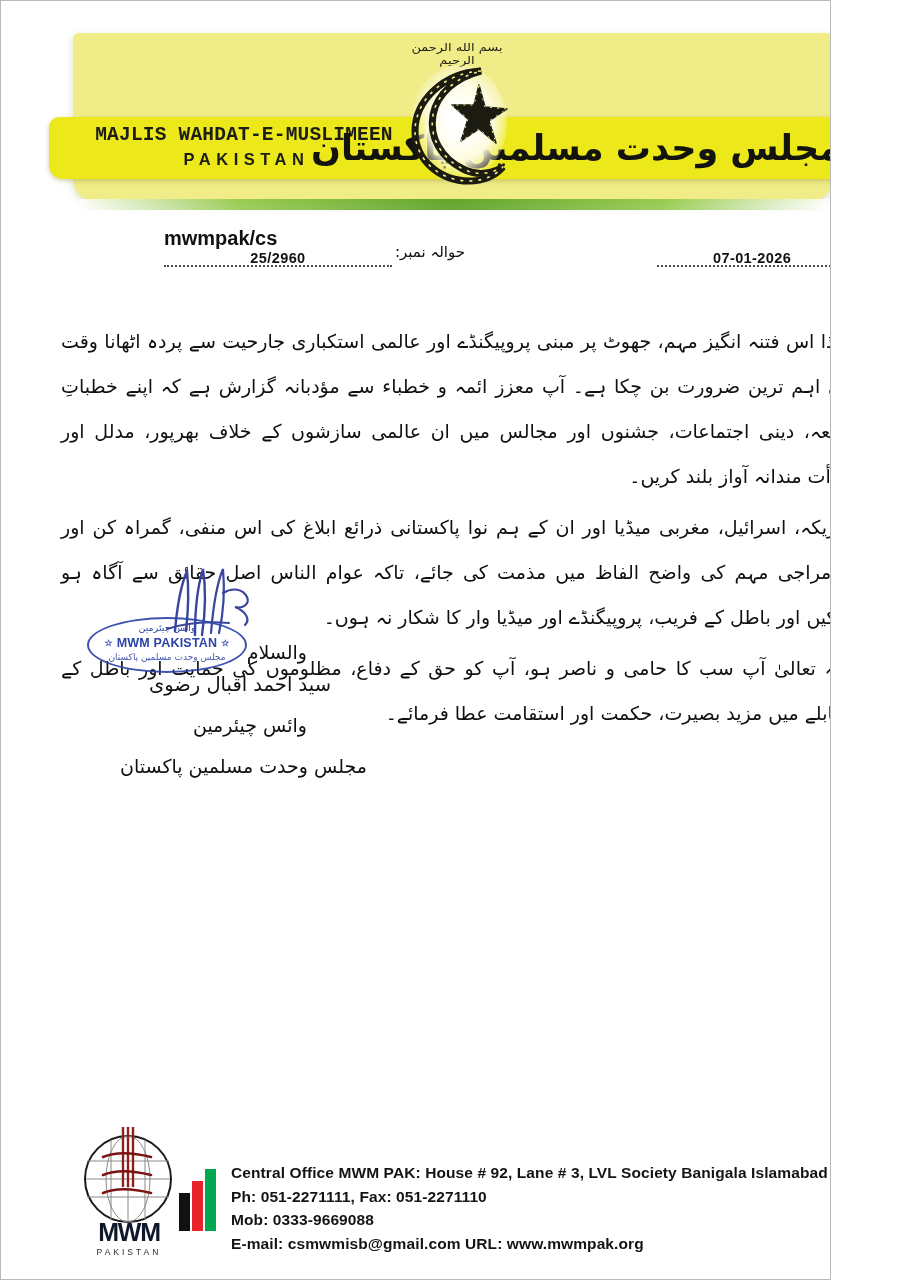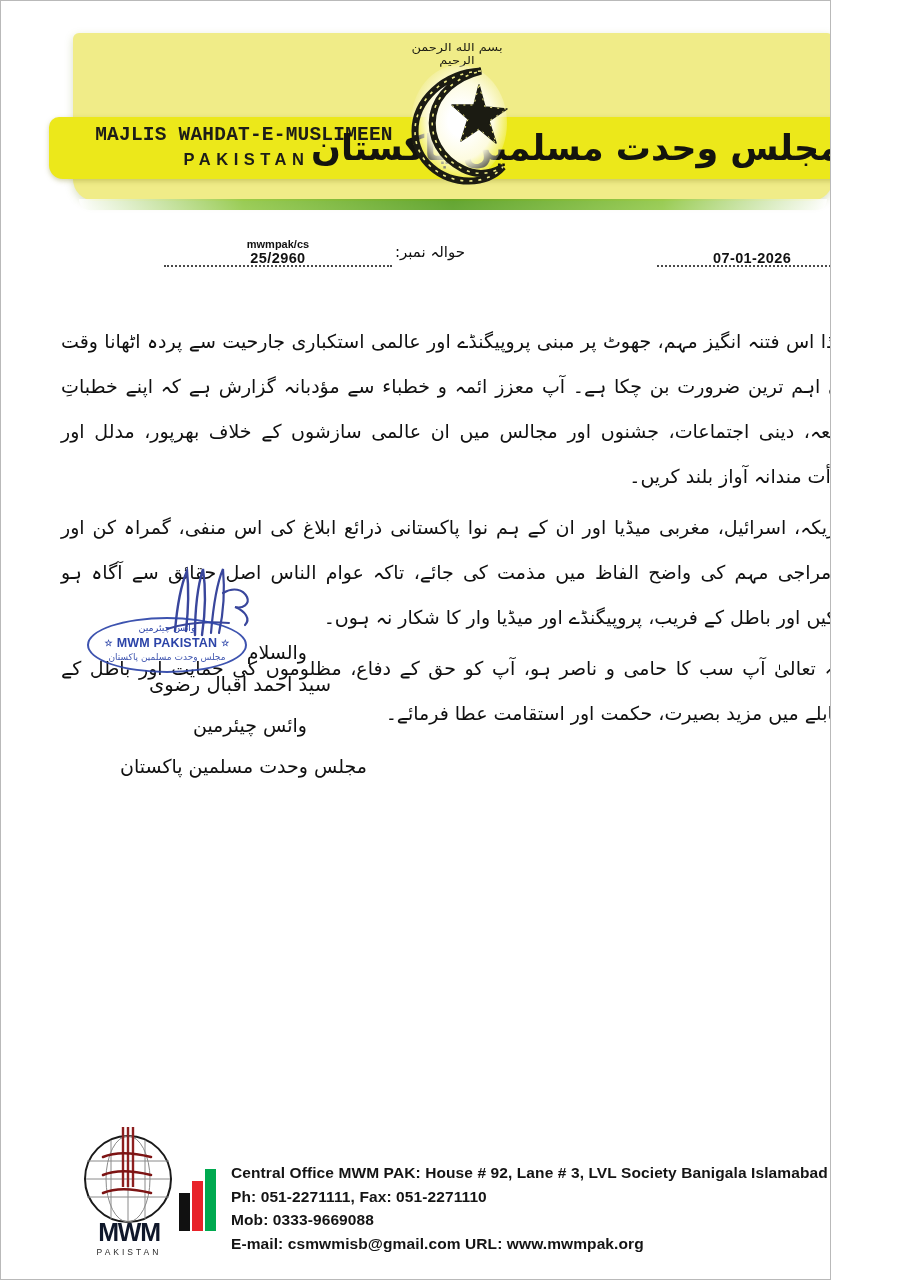--- a/index.html
+++ b/index.html
@@ -164,23 +164,23 @@
     color: #111;
     letter-spacing: .4px;
     white-space: nowrap;
     line-height: 15px;
   }
   .dots.ref { width: 228px; }
   .dots.ref .val2 {
     position: absolute;
     bottom: 15px;
     left: 0; right: 0;
-    text-align: center;
+    text-align: left;
     direction: ltr;
-    font-size: 11px;
+    font-size: 20px;
     font-weight: bold;
     color: #111;
     white-space: nowrap;
   }
   .dots.date { width: 190px; margin-top: 30px; }
 
   
   .body-text {
     position: absolute;
     left: 60px;

